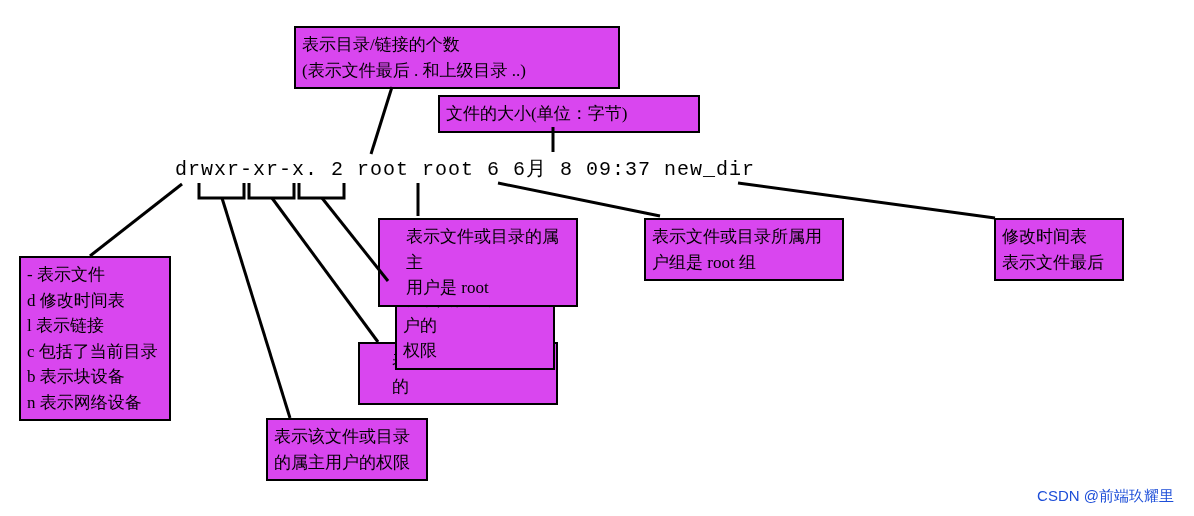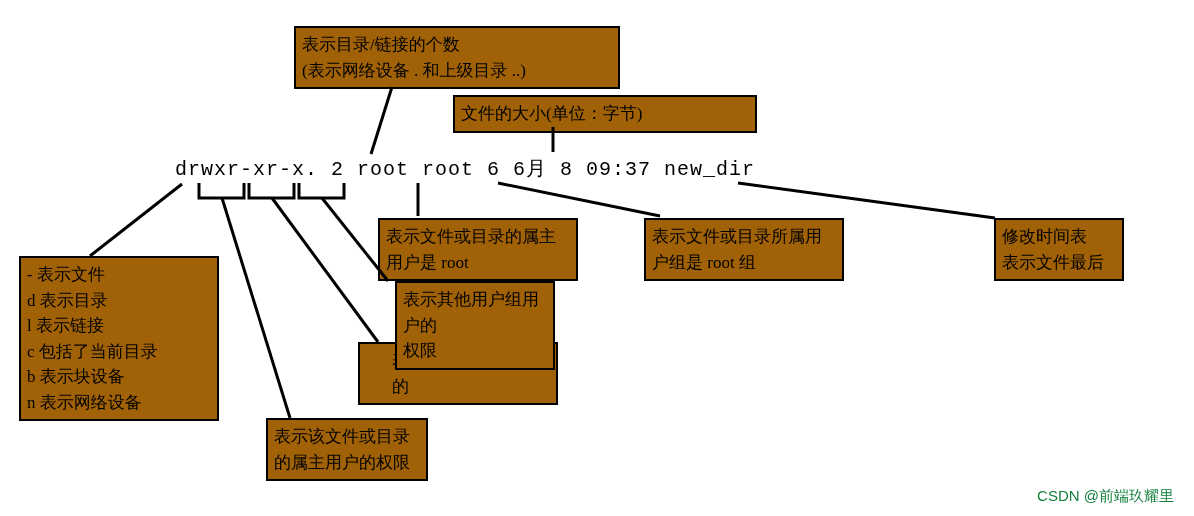--- a/index.html
+++ b/index.html
@@ -20,79 +20,79 @@
       left: 175px;
       top: 155px;
       font-family: "Courier New", monospace;
       font-size: 20px;
       letter-spacing: 1px;
       white-space: nowrap;
     }
     .box {
       position: absolute;
       border: 2px solid #000;
-      background: #a16207;
+      background: #d946ef;
       padding: 4px 6px;
       line-height: 1.5;
     }
     .watermark {
       position: absolute;
       right: 20px;
       bottom: 10px;
-      color: #15803d;
+      color: #1d4ed8;
       font-size: 15px;
       font-family: sans-serif;
     }
     svg.connectors {
       position: absolute;
       left: 0;
       top: 0;
       width: 1194px;
       height: 516px;
       pointer-events: none;
     }
   </style>
 </head>
 <body>
 
 <div class="main-text">drwxr-xr-x. 2 root root 6 6月  8 09:37 new_dir</div>
 
 <div class="box" style="left:294px; top:26px; width:326px;">
   <div>表示目录/链接的个数</div>
-  <div>(表示网络设备 . 和上级目录 ..)</div>
+  <div>(表示文件最后 . 和上级目录 ..)</div>
 </div>
 
-<div class="box" style="left:453px; top:95px; width:304px;">
+<div class="box" style="left:438px; top:95px; width:262px;">
   <span>文件的大小(单位：字节)</span>
 </div>
 
-<div class="box" style="left:19px; top:256px; width:200px;">
+<div class="box" style="left:19px; top:256px; width:152px;">
   <div>- 表示文件</div>
-  <div>d 表示目录</div>
+  <div>d 修改时间表</div>
   <div>l 表示链接</div>
   <div>c 包括了当前目录</div>
   <div>b 表示块设备</div>
   <div>n 表示网络设备</div>
 </div>
 
 <div class="box" style="left:266px; top:418px; width:162px;">
   <div>表示该文件或目录</div>
   <div>的属主用户的权限</div>
 </div>
 
 <div class="box" style="left:358px; top:342px; width:200px;padding-left:32px;">
   <div>表示文件或目录所属的</div>
 </div>
 
 <div class="box" style="left:395px; top:281px; width:160px;">
   <div>表示其他用户组用户的</div>
   <div>权限</div>
 </div>
 
-<div class="box" style="left:378px; top:218px; width:200px;">
+<div class="box" style="left:378px; top:218px; width:200px;padding-left:26px;">
   <div>表示文件或目录的属主</div>
   <div>用户是 root</div>
 </div>
 
 <div class="box" style="left:644px; top:218px; width:200px;">
   <div>表示文件或目录所属用</div>
   <div>户组是 root 组</div>
 </div>
 
 <div class="box" style="left:994px; top:218px; width:130px;">

